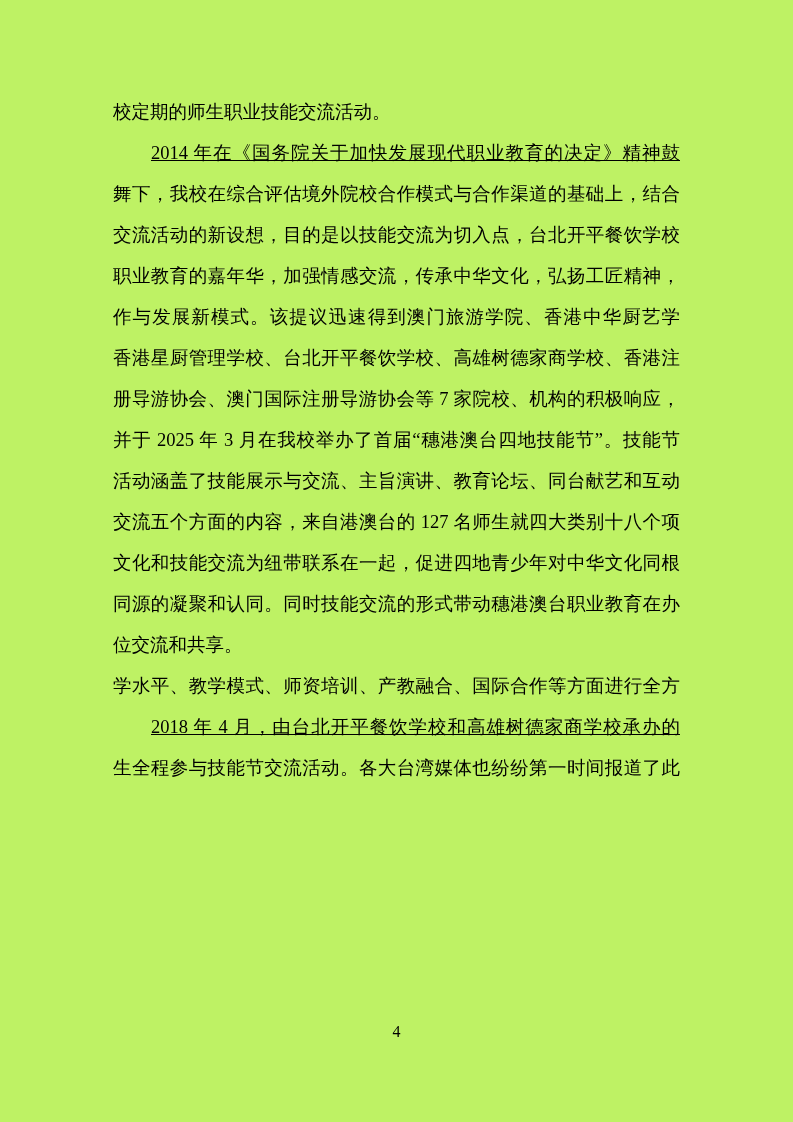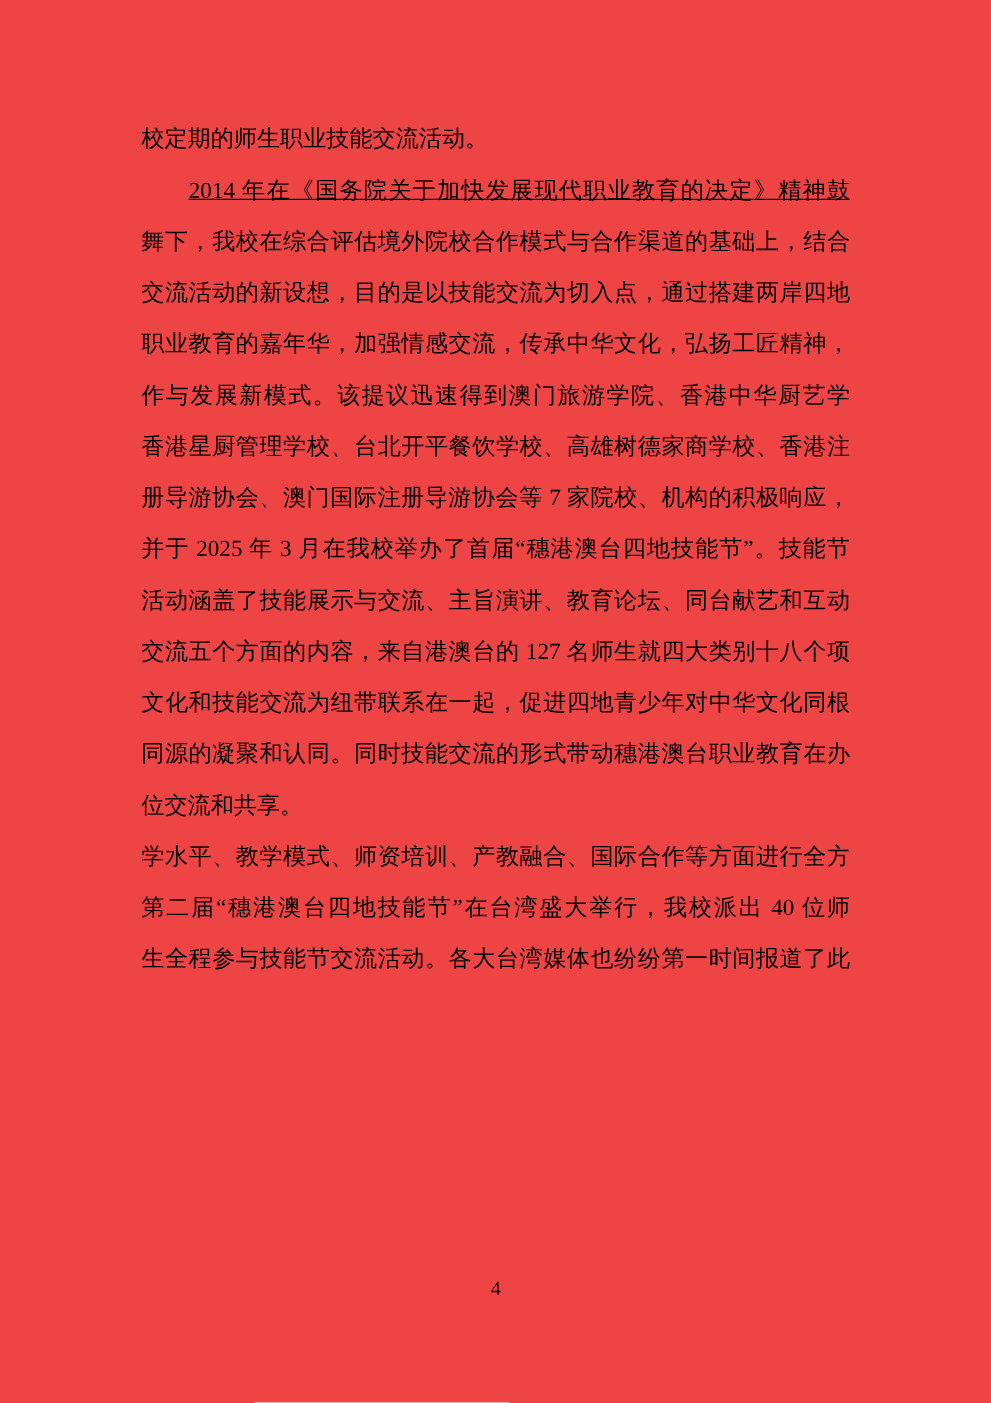--- a/index.html
+++ b/index.html
@@ -5,21 +5,21 @@
   * { box-sizing: border-box; }
   html, body {
     margin: 0;
     padding: 0;
     background: #ffffff;
   }
   .page {
     position: relative;
     width: 793px;
     height: 1122px;
-    background: #ef4444;
+    background: #bef264;
     overflow: hidden;
     font-family: "Liberation Serif", "DejaVu Serif", serif;
     color: #000000;
   }
   .text-block {
     position: absolute;
     left: 113px;
     top: 92px;
     width: 567px;
   }
@@ -64,34 +64,34 @@
 <body>
 
 <div class="page">
   <div class="text-block">
       <div class="paragraph">
         <div class="line para-end">校定期的师生职业技能交流活动。</div>
       </div>
       <div class="paragraph">
         <div class="line indent">2014 年在《国务院关于加快发展现代职业教育的决定》精神鼓</div>
         <div class="line">舞下，我校在综合评估境外院校合作模式与合作渠道的基础上，结合</div>
-        <div class="line">交流活动的新设想，目的是以技能交流为切入点，通过搭建两岸四地</div>
+        <div class="line">交流活动的新设想，目的是以技能交流为切入点，台北开平餐饮学校</div>
         <div class="line">职业教育的嘉年华，加强情感交流，传承中华文化，弘扬工匠精神，</div>
         <div class="line">作与发展新模式。该提议迅速得到澳门旅游学院、香港中华厨艺学院、</div>
         <div class="line">香港星厨管理学校、台北开平餐饮学校、高雄树德家商学校、香港注</div>
         <div class="line">册导游协会、澳门国际注册导游协会等 7 家院校、机构的积极响应，</div>
         <div class="line">并于 2025 年 3 月在我校举办了首届“穗港澳台四地技能节”。技能节</div>
         <div class="line">活动涵盖了技能展示与交流、主旨演讲、教育论坛、同台献艺和互动</div>
         <div class="line">交流五个方面的内容，来自港澳台的 127 名师生就四大类别十八个项</div>
         <div class="line">文化和技能交流为纽带联系在一起，促进四地青少年对中华文化同根</div>
         <div class="line">同源的凝聚和认同。同时技能交流的形式带动穗港澳台职业教育在办</div>
         <div class="line para-end">位交流和共享。</div>
         <div class="line">学水平、教学模式、师资培训、产教融合、国际合作等方面进行全方</div>
       </div>
       <div class="paragraph">
-        <div class="line">第二届“穗港澳台四地技能节”在台湾盛大举行，我校派出 40 位师</div>
+        <div class="line indent">2018 年 4 月，由台北开平餐饮学校和高雄树德家商学校承办的</div>
         <div class="line">生全程参与技能节交流活动。各大台湾媒体也纷纷第一时间报道了此</div>
       </div>
     </div>
   <div class="page-footer">
     <span class="page-number">4</span>
   </div>
 </div>
 
 </body></html>

